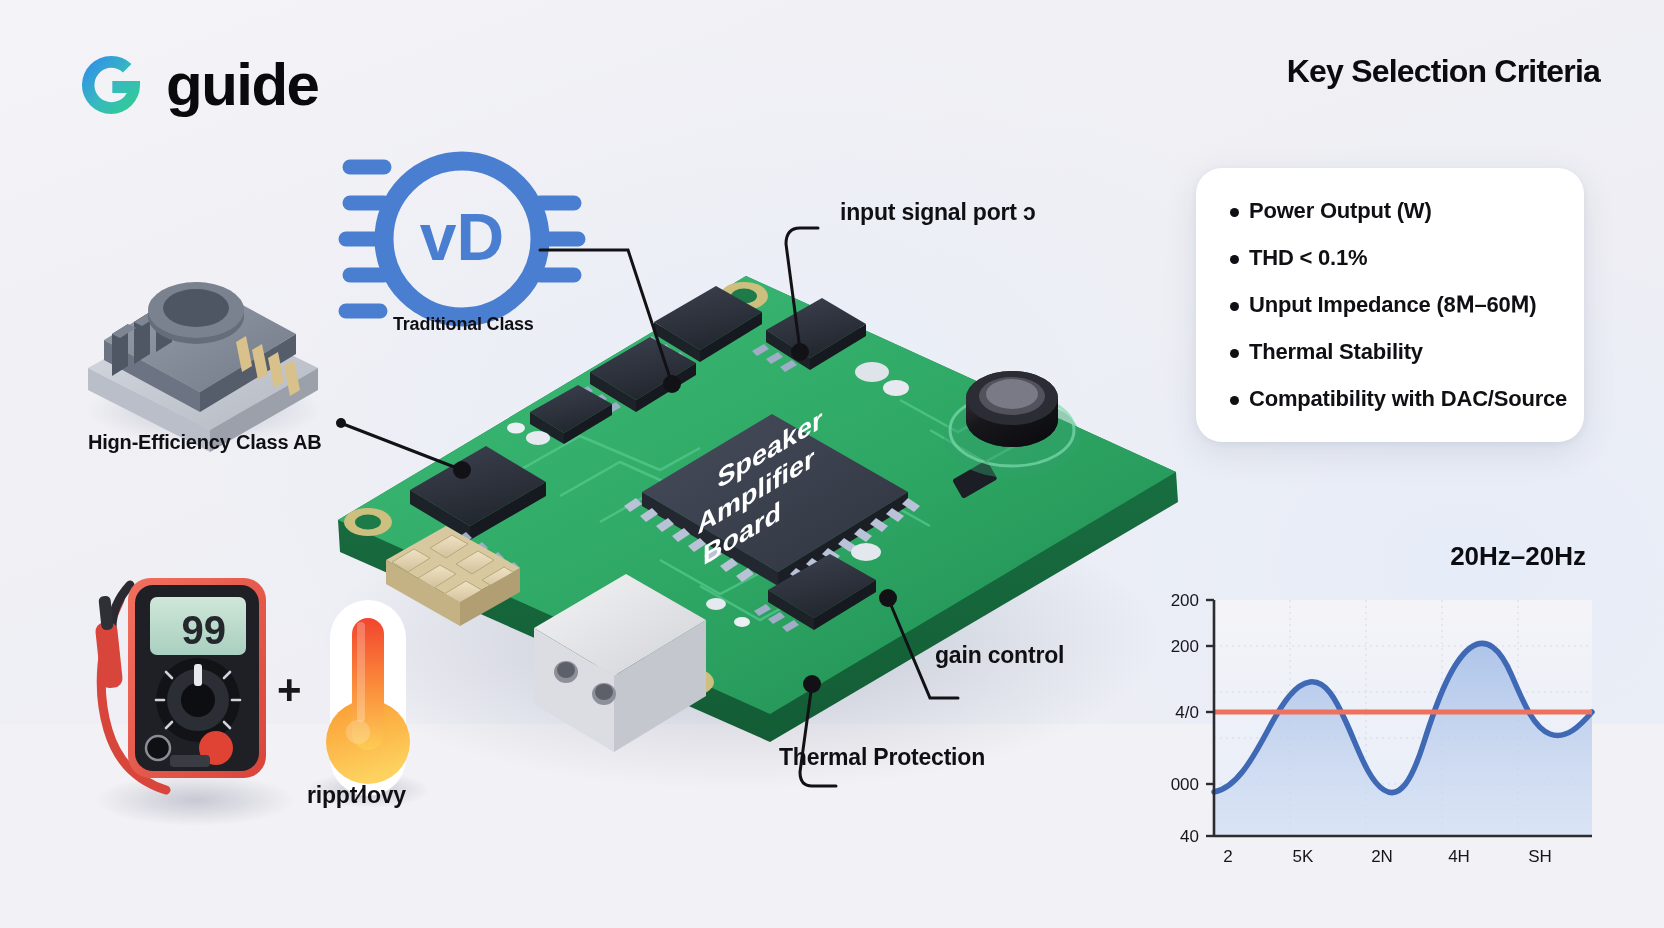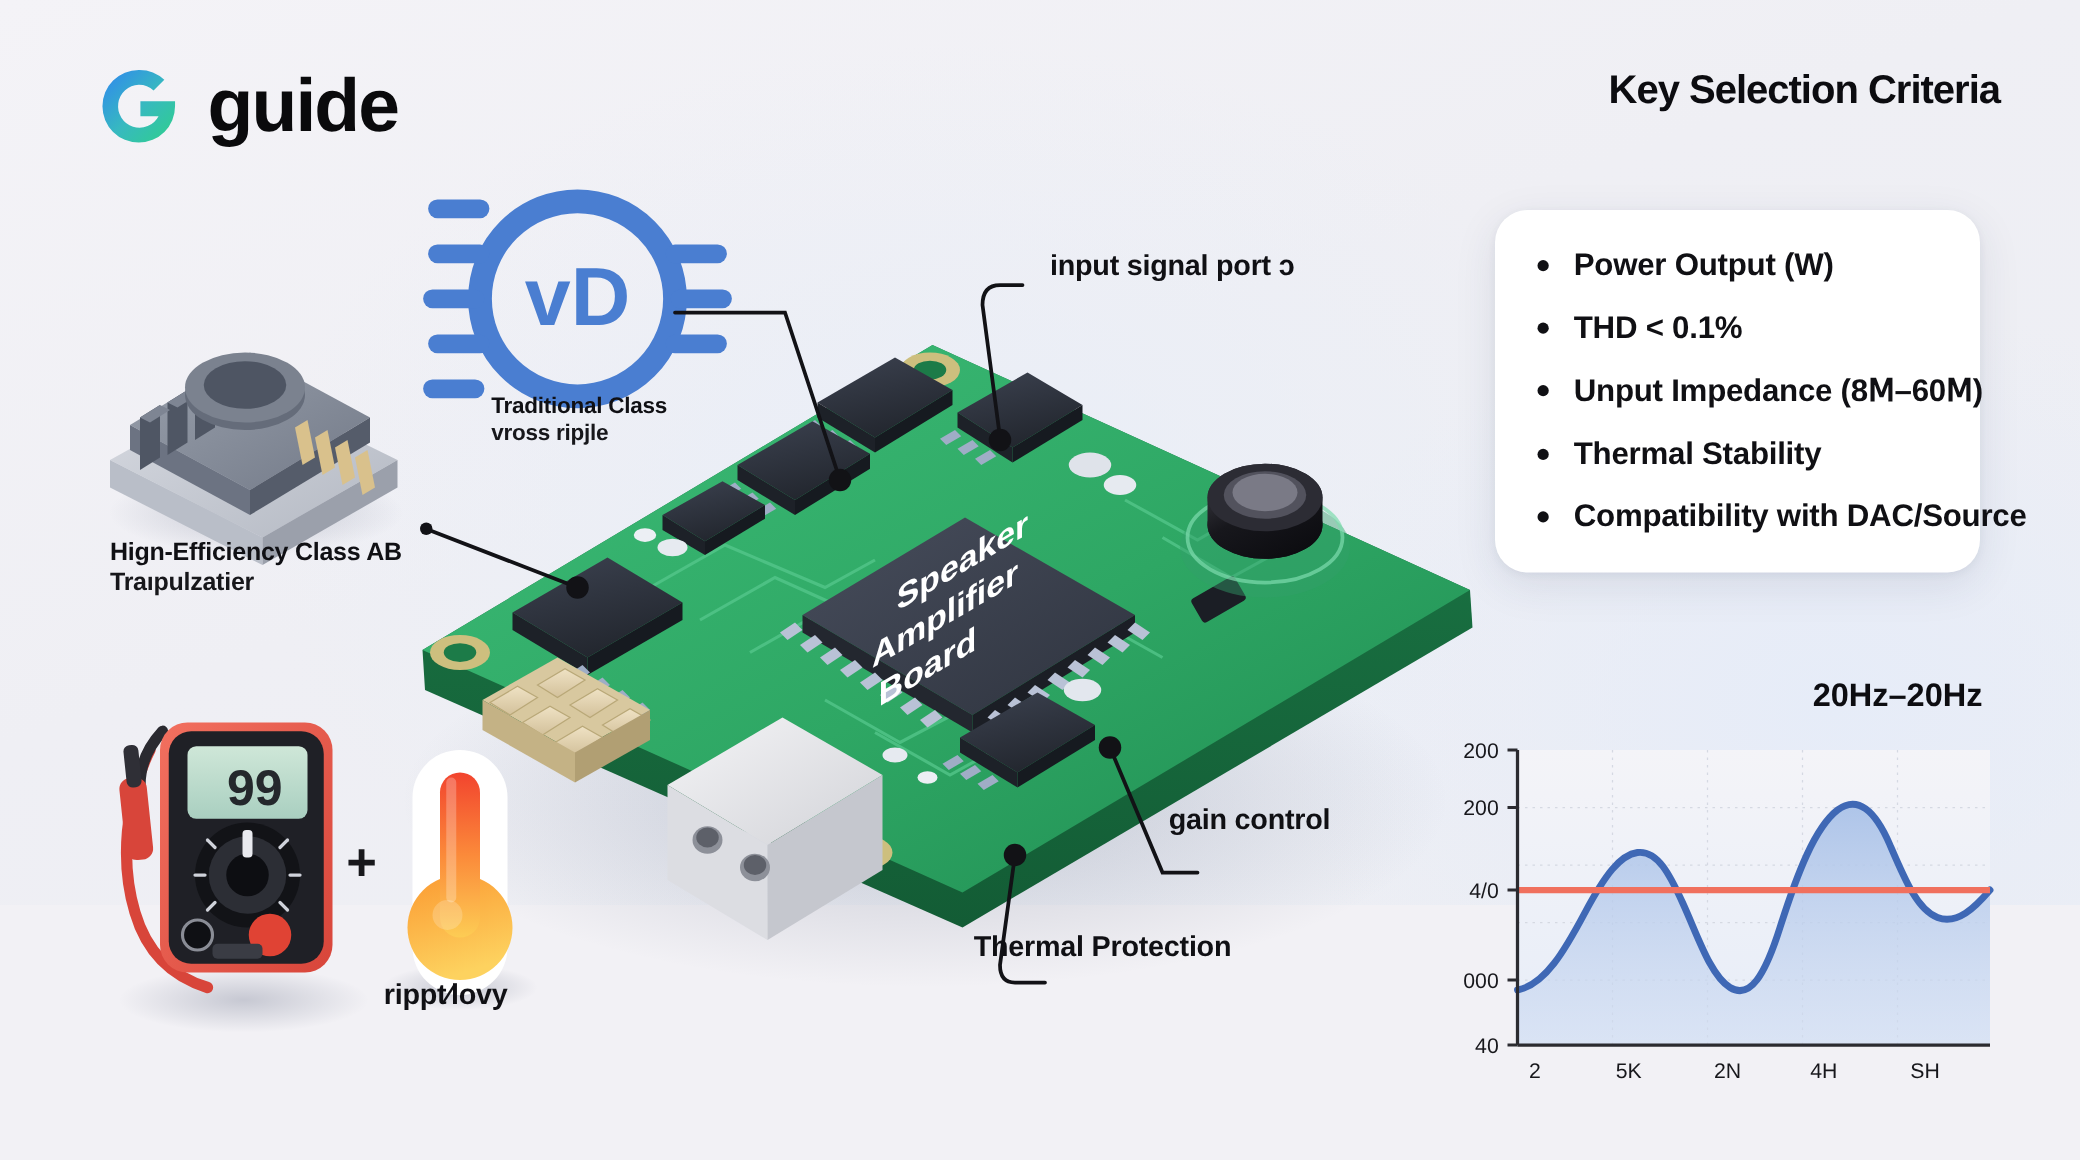--- a/index.html
+++ b/index.html
@@ -34,22 +34,22 @@
   
   .criteria-card{
     position:absolute;left:1196px;top:168px;width:388px;
     background:#ffffff;border-radius:26px;
     padding:30px 30px 30px 34px;
     box-shadow:0 10px 34px rgba(40,48,80,.10), 0 2px 7px rgba(40,48,80,.06);
     box-sizing:border-box;
   }
   .criteria-list{list-style:none;margin:0;padding:0;}
   .criteria-list li{
-    display:flex;align-items:flex-start;gap:20px;
-    font-size:25px;font-weight:bold;color:#101014;
+    display:flex;align-items:flex-start;gap:10px;
+    font-size:22px;font-weight:bold;color:#101014;
     margin-bottom:21px;white-space:nowrap;letter-spacing:-0.2px;
   }
   .criteria-list li:last-child{margin-bottom:0;}
   .bullet{
     width:9px;height:9px;border-radius:50%;background:#101014;
     flex:0 0 auto;margin-top:10px;
   }
 
   
   .lbl{position:absolute;font-weight:bold;color:#101014;letter-spacing:-0.2px;}
@@ -454,26 +454,24 @@
       <circle cx="672" cy="384" r="9"></circle>
       <circle cx="800" cy="352" r="9"></circle>
       <circle cx="888" cy="598" r="9"></circle>
       <circle cx="812" cy="684" r="9"></circle>
       <circle cx="341" cy="423" r="5"></circle>
     </g>
   </svg>
 
   <div class="lbl sz1" id="lbl-classab">
     <div>Hign-Efficiency Class AB</div>
-    <div class="sub">Traıpulzatier</div>
   </div>
 
   <div class="lbl sz2" id="lbl-traditional">
     <div>Traditional Class</div>
-    <div class="sub">vross ripjle</div>
   </div>
 
   <div class="lbl sz3" id="lbl-input">input signal port ͻ</div>
   <div class="lbl sz3" id="lbl-gain">gain control</div>
   <div class="lbl sz3" id="lbl-thermal">Thermal Protection</div>
   <div class="lbl" id="lbl-ripple">rippt∕lovy</div>
   <div class="plus-sign">+</div>
 
   <div id="lbl-freq">20Hz–20Hz</div>
 

